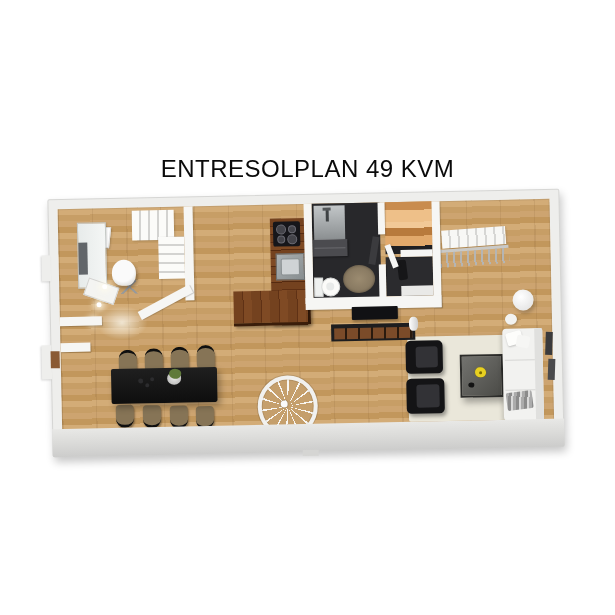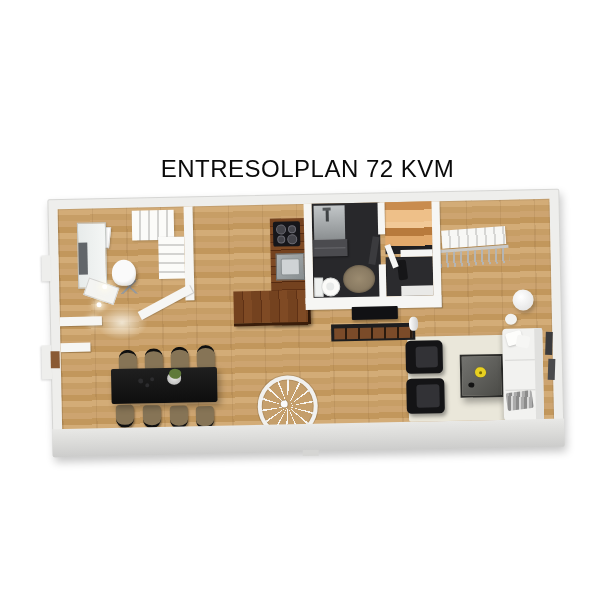--- a/index.html
+++ b/index.html
@@ -26,21 +26,21 @@
   .dchair.n{border-top:3px solid #0f0f0f;border-radius:9px 9px 4px 4px;}
   .dchair.s{border-bottom:3px solid #0f0f0f;border-radius:4px 4px 9px 9px;}
   .burner{border-radius:50%;background:#44444a;border:1px solid #6a6a72;}
   .arm{background:#141416;border-radius:5px;box-shadow:2px 3px 4px rgba(0,0,0,.35);z-index:3;}
   .cushion{background:#323236;border-radius:3px;z-index:4;}
 </style>
 </head>
 <body>
 
 <div id="canvas">
-  <div id="title">ENTRESOLPLAN 72 KVM</div>
+  <div id="title">ENTRESOLPLAN 49 KVM</div>
 
   <div id="plan">
     <div class="slab"></div>
     <div class="floor"></div>
 
     <div style="left:-7px;top:56px;width:9px;height:26px;background:#eeeeec;box-shadow:-1px 1px 2px rgba(0,0,0,.15);"></div>
     <div style="left:-9px;top:146px;width:10px;height:34px;background:#eeeeec;box-shadow:-1px 1px 2px rgba(0,0,0,.15);"></div>
     <div style="left:0;top:152px;width:9px;height:17px;background:#8a5a34;z-index:6;"></div>
 
     <div style="left:40px;top:28px;width:20px;height:19px;background:#fff;border:1px solid #ddd;transform:rotate(7deg);box-shadow:1px 1px 2px rgba(0,0,0,.2);z-index:2;"></div>

